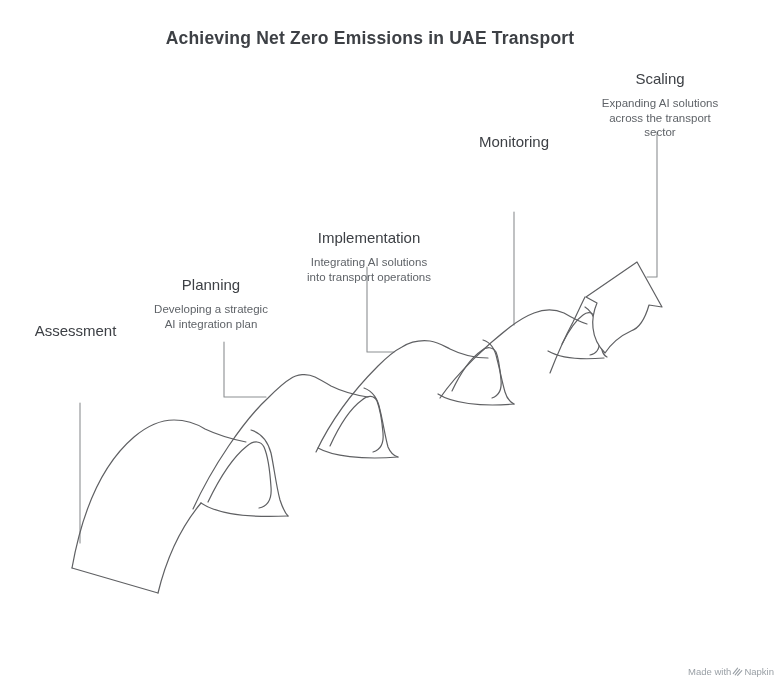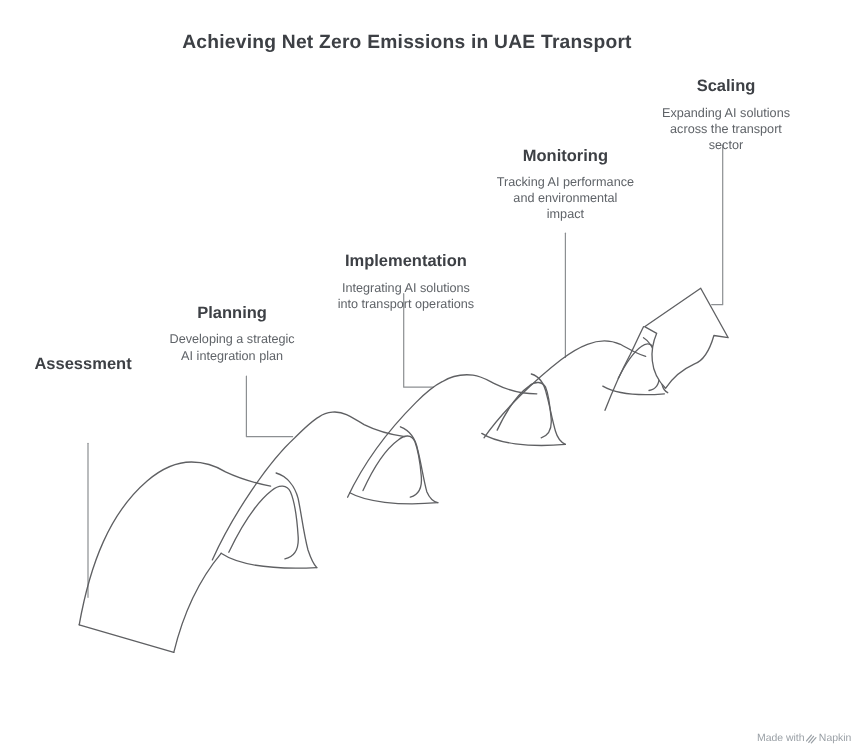--- a/index.html
+++ b/index.html
@@ -7,21 +7,21 @@
   .canvas{
     position:relative;width:778px;height:682px;background:#ffffff;overflow:hidden;
   }
   .diagram-title{
     position:absolute;top:28px;left:0;width:740px;text-align:center;
     font-size:17.5px;font-weight:bold;color:#3d4045;letter-spacing:.2px;
   }
   .wave-svg{position:absolute;left:0;top:0;width:778px;height:682px;}
   .stage{position:absolute;text-align:center;}
   .stage-label{
-    font-size:15px;font-weight:bold;color:#3d4045;margin:0 0 9px 0;line-height:17px;
+    font-size:15px;font-weight:normal;color:#3d4045;margin:0 0 9px 0;line-height:17px;
   }
   .stage-desc{
     font-size:11.5px;color:#5f6368;line-height:14.5px;white-space:pre-line;margin:0;
   }
   .stage-assessment{left:3px;top:322px;width:145px;}
   .stage-planning{left:136px;top:276px;width:150px;}
   .stage-implementation{left:288px;top:229px;width:162px;}
   .stage-monitoring{left:434px;top:133px;width:160px;}
   .stage-scaling{left:582px;top:70px;width:156px;}
   .watermark{
@@ -88,23 +88,20 @@
   </div>
 
   <div class="stage stage-implementation">
     <div class="stage-label">Implementation</div>
     <div class="stage-desc">Integrating AI solutions
 into transport operations</div>
   </div>
 
   <div class="stage stage-monitoring">
     <div class="stage-label">Monitoring</div>
-    <div class="stage-desc">Tracking AI performance
-and environmental
-impact</div>
   </div>
 
   <div class="stage stage-scaling">
     <div class="stage-label">Scaling</div>
     <div class="stage-desc">Expanding AI solutions
 across the transport
 sector</div>
   </div>
 
   <div class="watermark">

